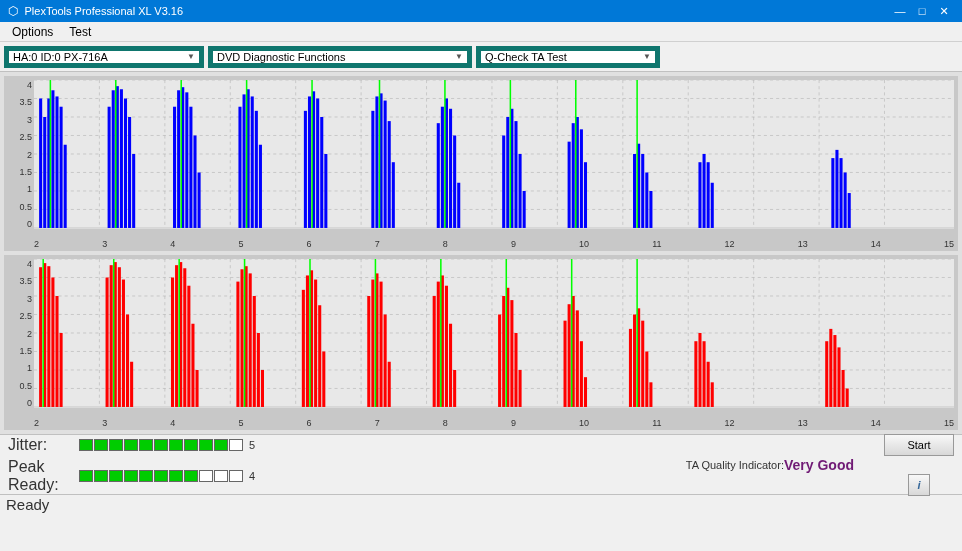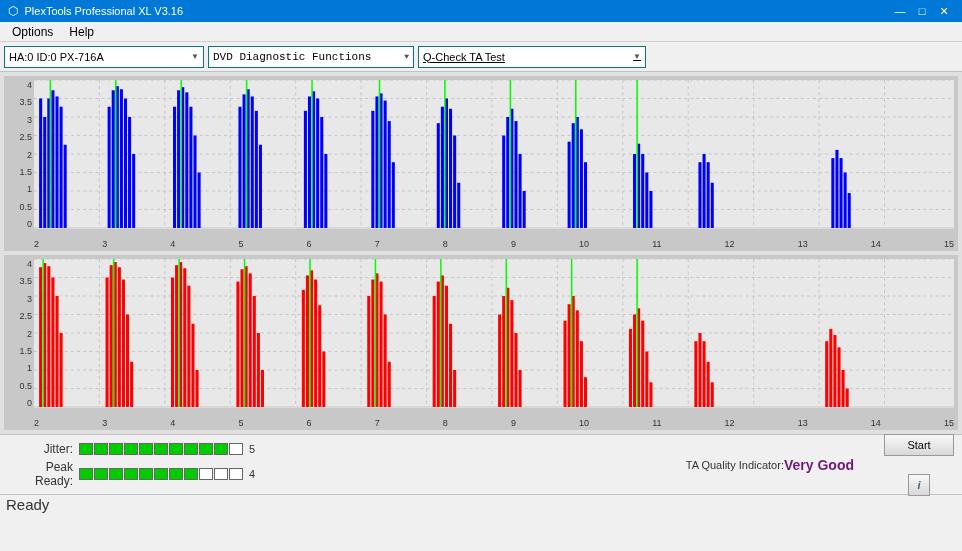--- a/index.html
+++ b/index.html
@@ -65,33 +65,33 @@
       background: #f0f0f0;
       height: 30px;
       display: flex;
       align-items: center;
       padding: 2px 4px;
       gap: 4px;
       border-bottom: 1px solid #c0c0c0;
     }
     .dropdown {
       height: 22px;
-      border: 1px solid #0f766e;
+      border: 5px solid #0f766e;
       background: white;
       font-size: 11px;
       padding: 0 4px;
       cursor: pointer;
       display: flex;
       align-items: center;
       justify-content: space-between;
       gap: 4px;
     }
     .dropdown-device { width: 200px; }
-    .dropdown-function { width: 206px; font-family: Liberation Mono, monospace; }
-    .dropdown-test { width: 228px; text-decoration: underline; }
+    .dropdown-function { width: 264px; }
+    .dropdown-test { width: 184px; }
     .dropdown-arrow {
       font-size: 8px;
       color: #555;
     }
 
     
     .charts-area {
       background: #e0e0e0;
       padding: 4px;
       display: flex;
@@ -181,24 +181,23 @@
       flex-direction: column;
       gap: 4px;
       flex: 1;
     }
     .metric-row {
       display: flex;
       align-items: center;
       gap: 6px;
     }
     .metric-label {
-      font-size: 12px;
+      font-size: 16px;
       color: #333;
       width: 65px;
-      text-align: right;
     }
     .meter-bar {
       display: flex;
       gap: 1px;
     }
     .meter-segment {
       width: 14px;
       height: 12px;
       border: 1px solid #666;
     }
@@ -269,21 +268,21 @@
   </div>
   <div class="title-bar-controls">
     <button class="title-btn">—</button>
     <button class="title-btn">□</button>
     <button class="title-btn close">✕</button>
   </div>
 </div>
 
 <div class="menu-bar">
   <div class="menu-item">Options</div>
-  <div class="menu-item">Help</div>
+  <div class="menu-item">Test</div>
 </div>
 
 <div class="toolbar">
   <div class="dropdown dropdown-device">
     <span>HA:0 ID:0  PX-716A</span>
     <span class="dropdown-arrow">▼</span>
   </div>
   <div class="dropdown dropdown-function">
     <span>DVD Diagnostic Functions</span>
     <span class="dropdown-arrow">▼</span>

